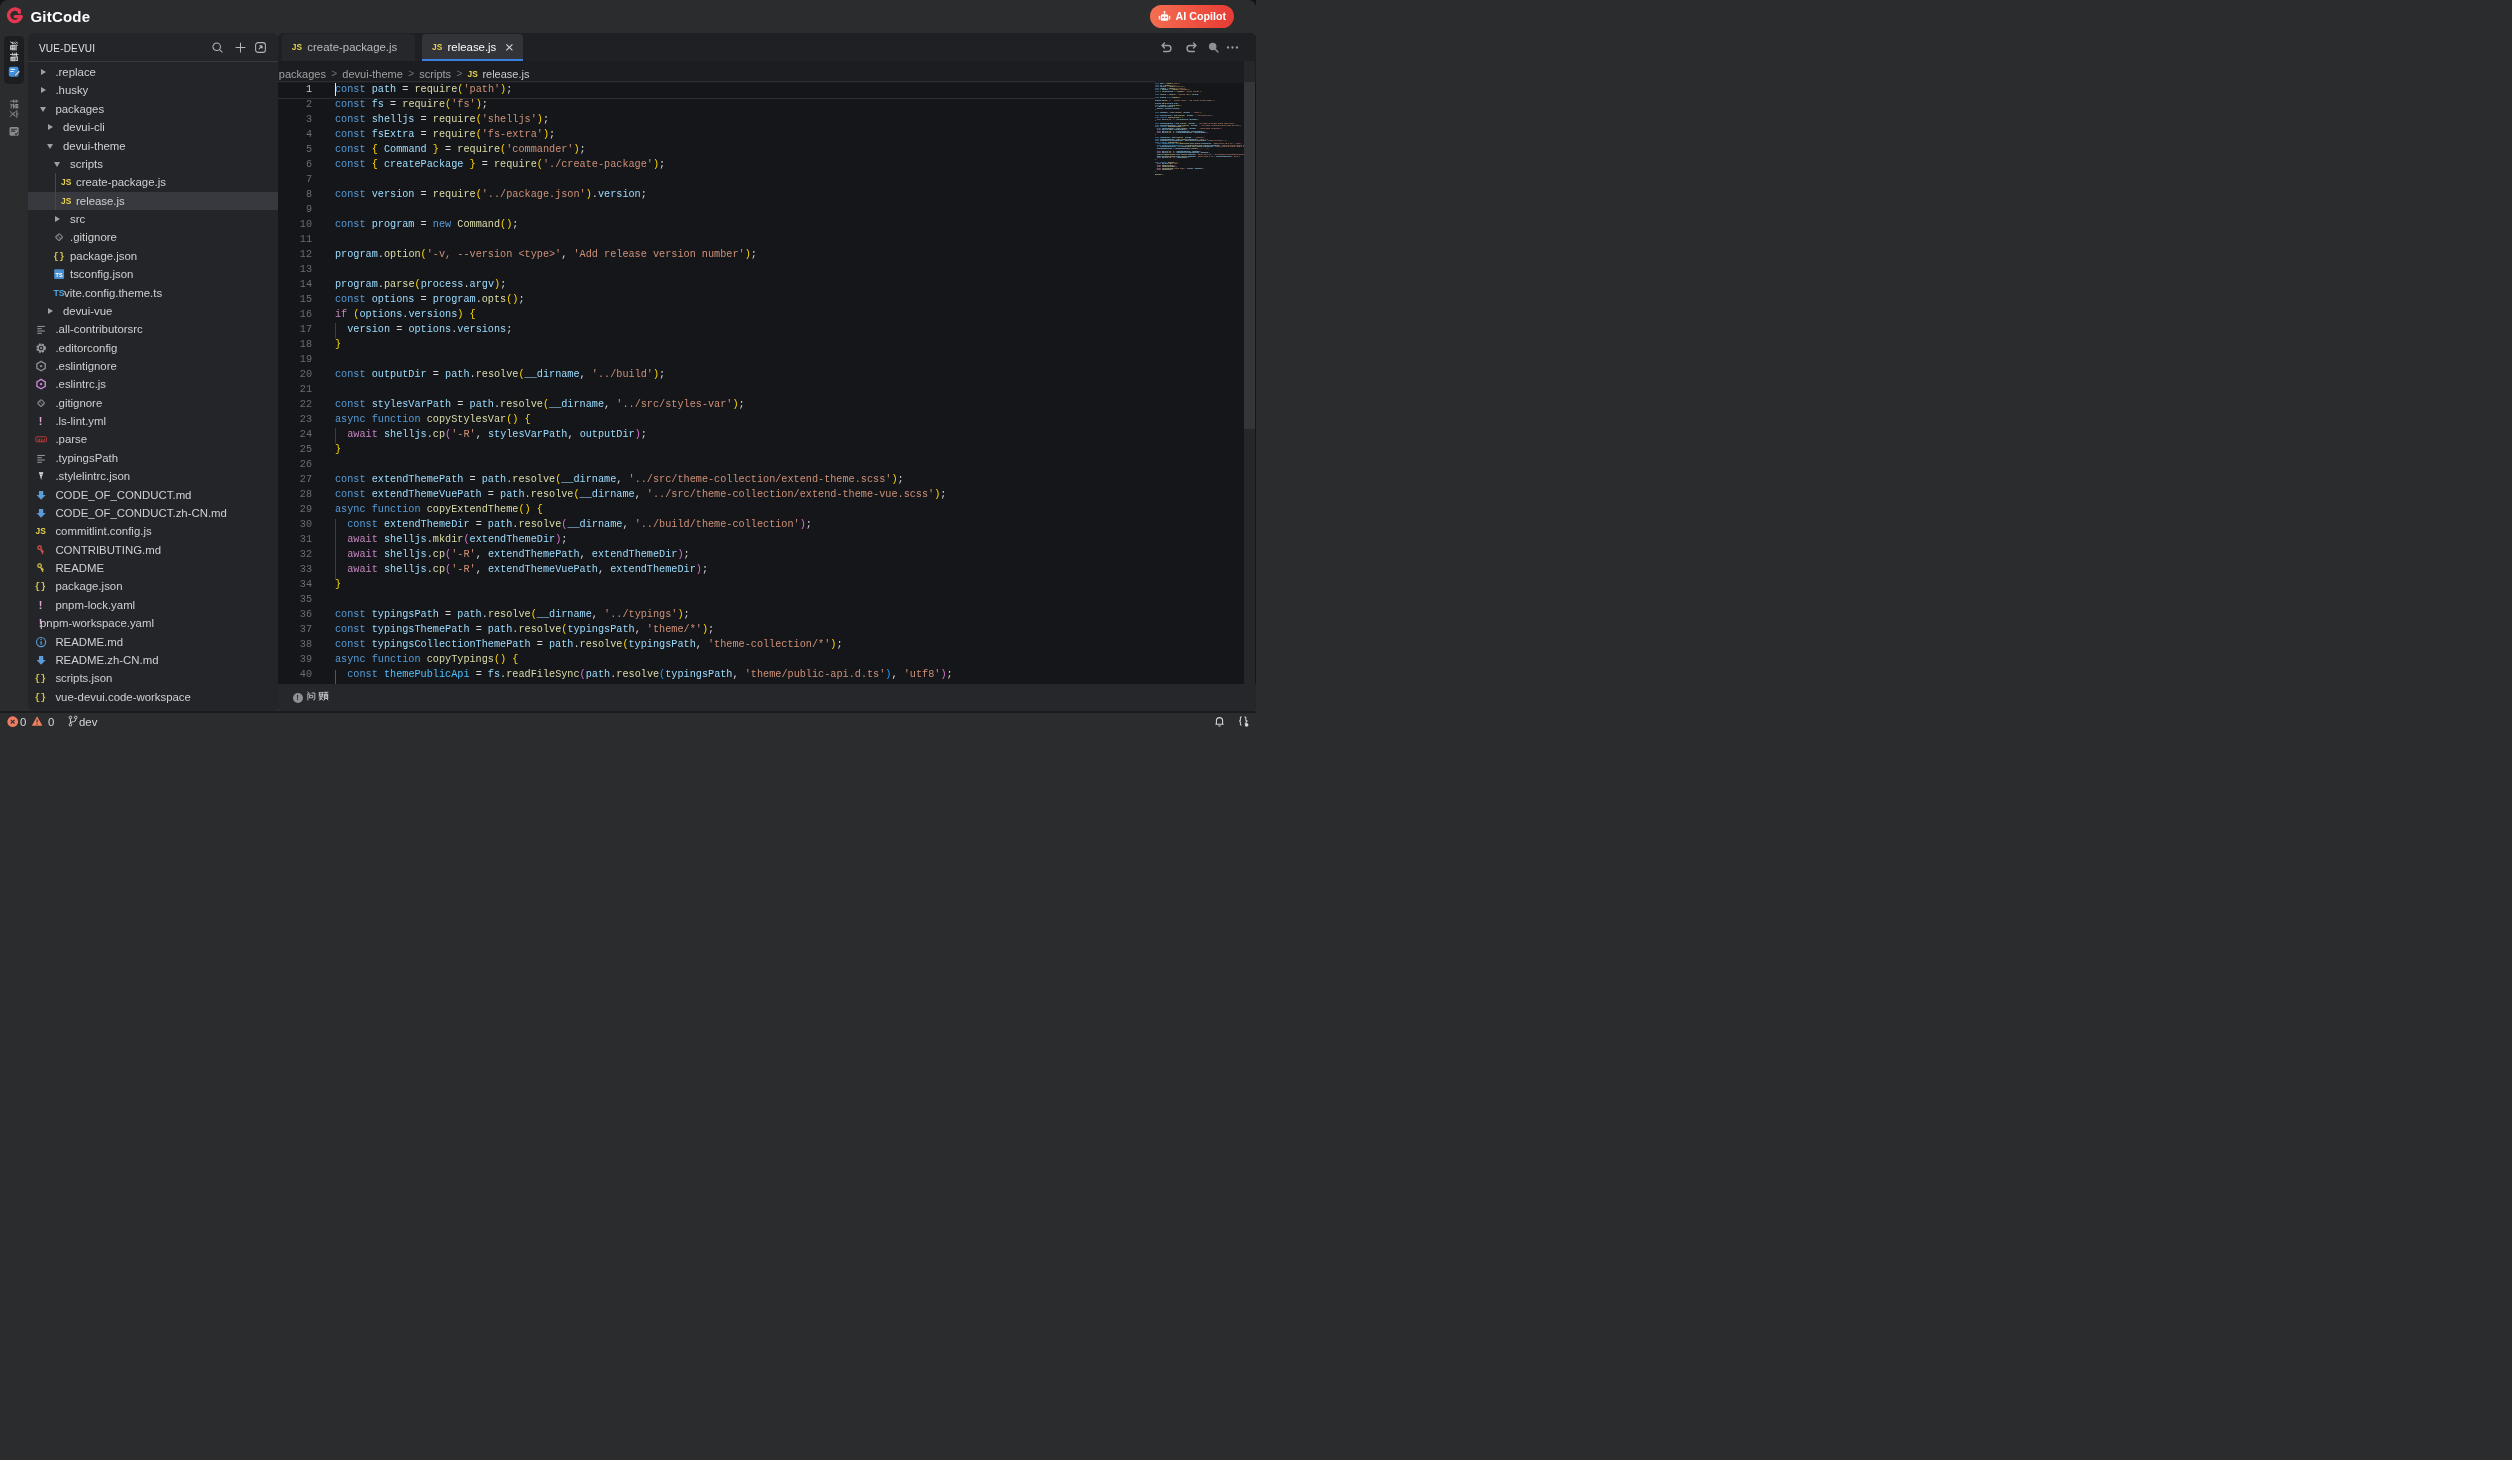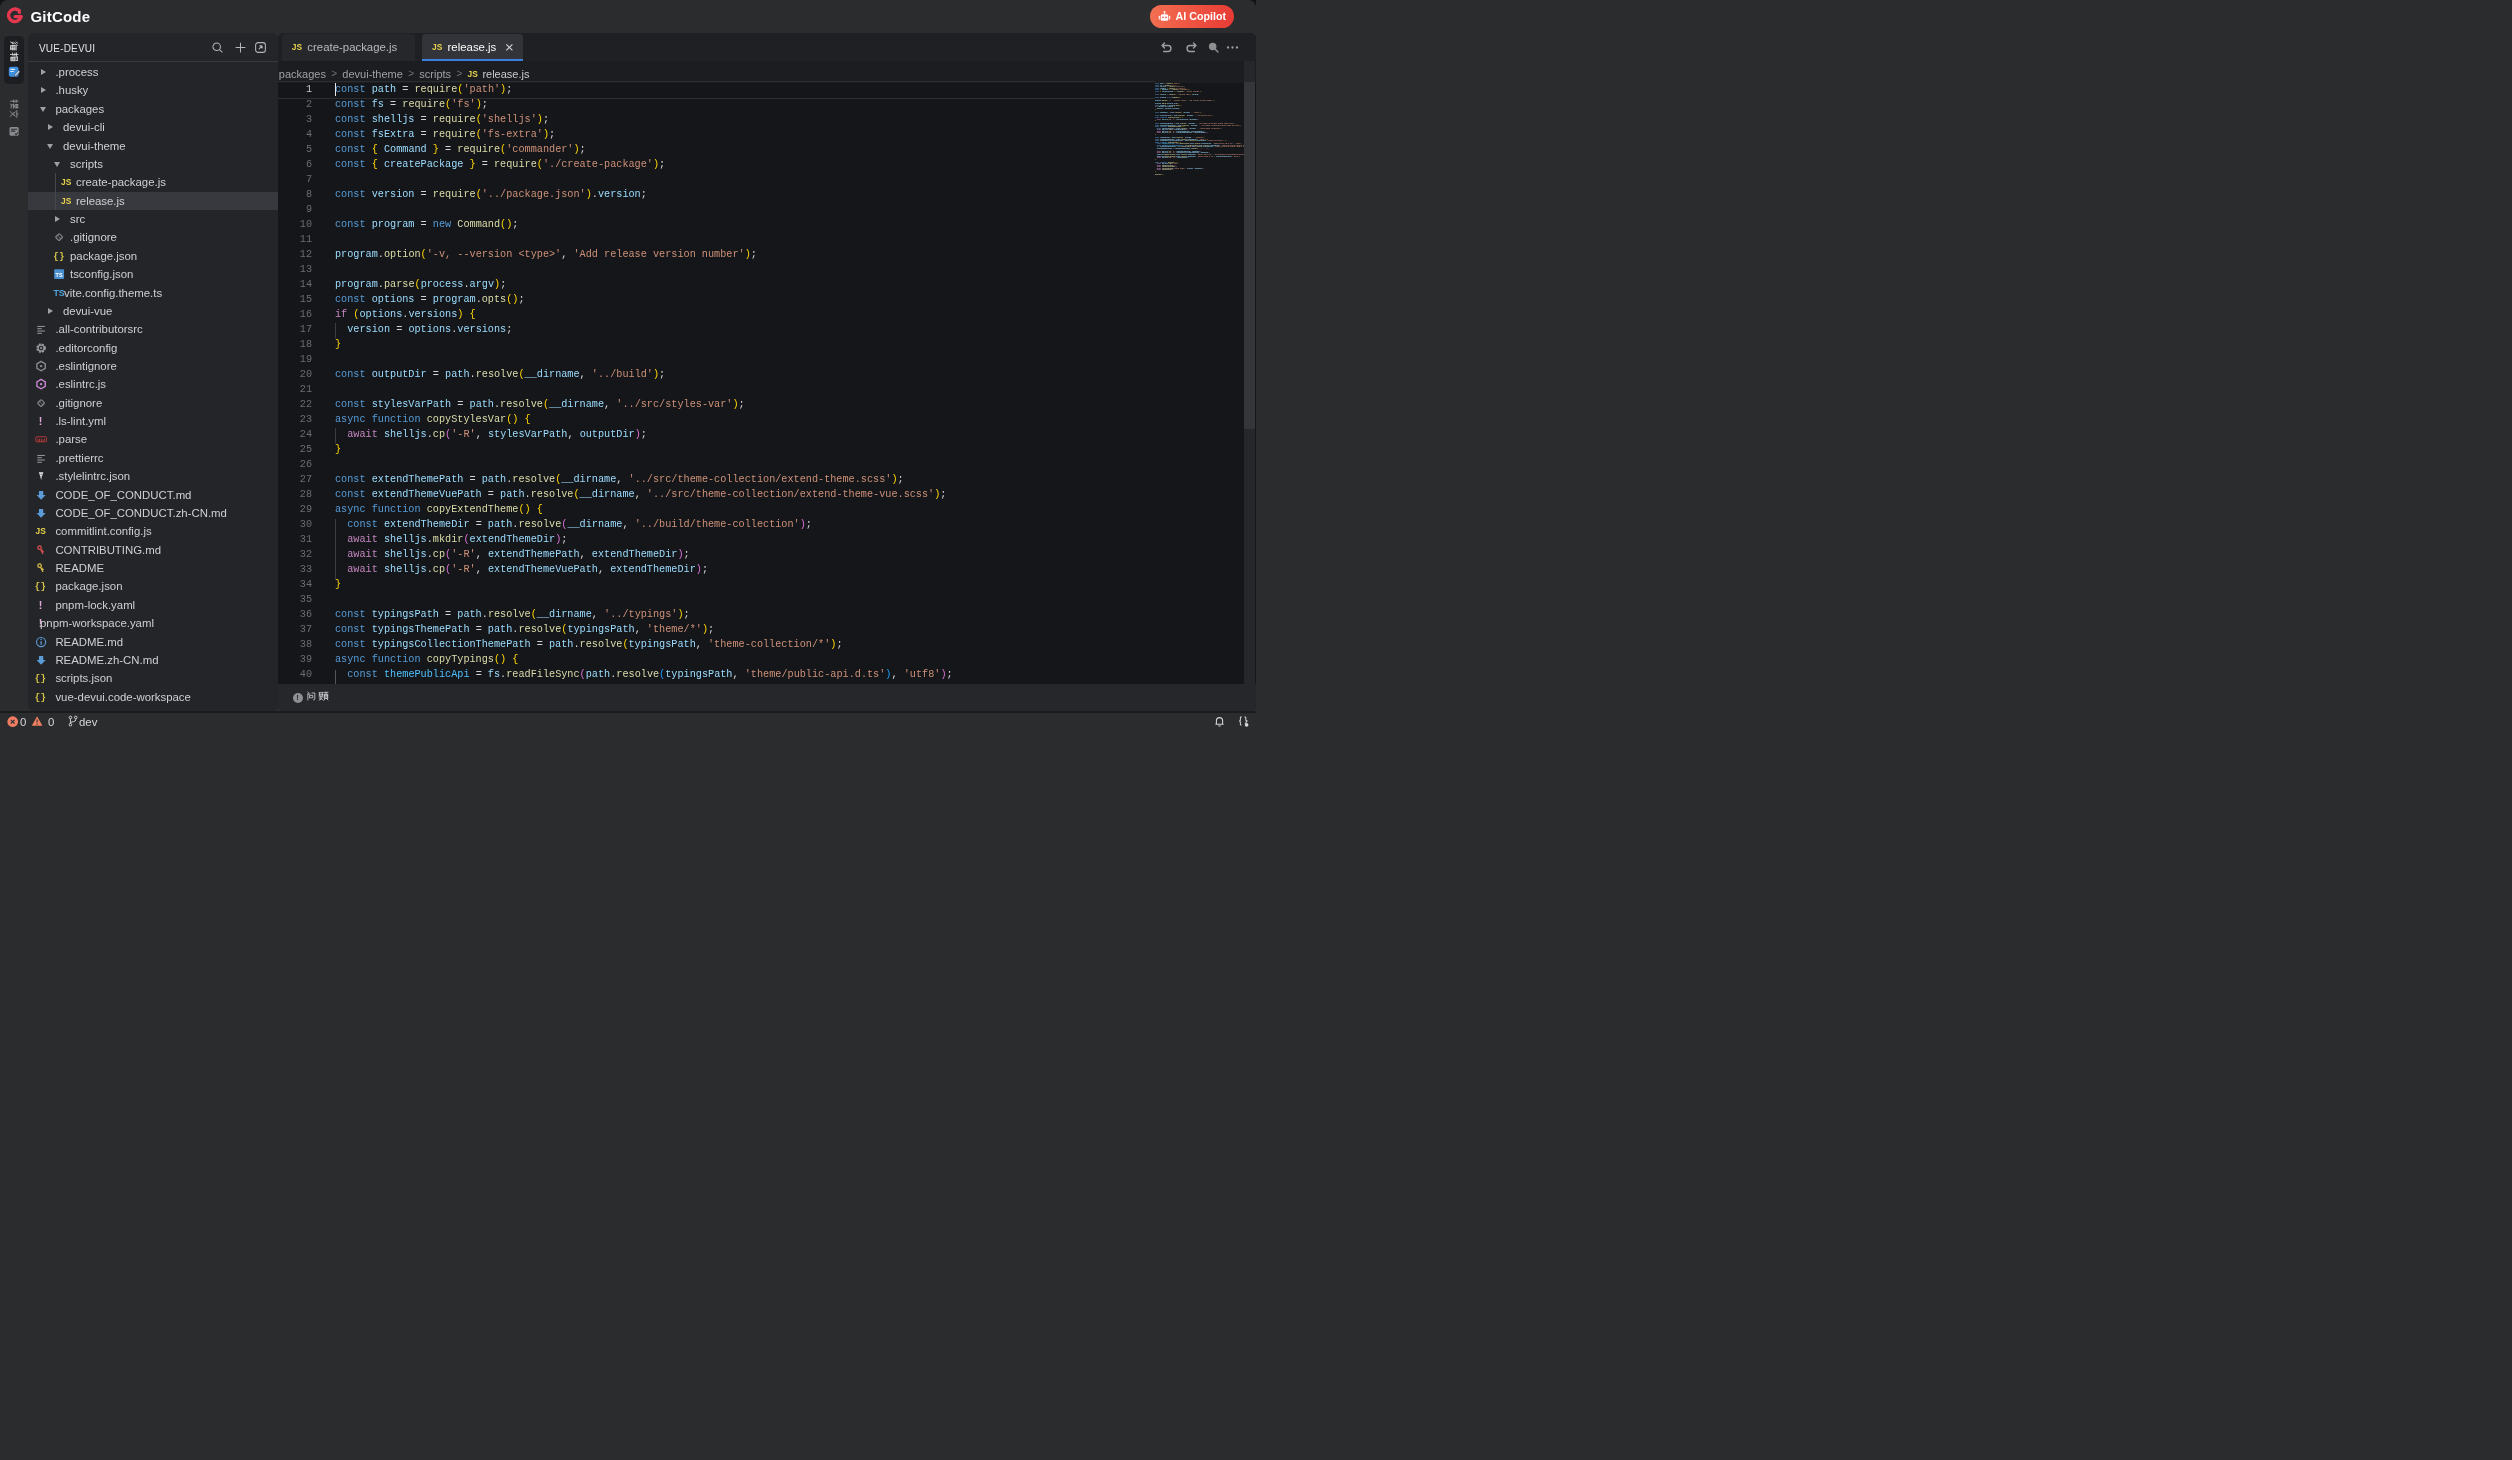--- a/index.html
+++ b/index.html
@@ -134,21 +134,21 @@
   <svg class="sb-ico" style="left:206px" width="13" height="13" viewBox="0 0 16 16" fill="none" stroke="#b4b5b7" stroke-width="1.3">
       <path d="M8 2 V14 M2 8 H14"></path>
     </svg>
   <svg class="sb-ico" style="left:226px" width="13" height="13" viewBox="0 0 16 16" fill="none" stroke="#b4b5b7" stroke-width="1.3">
       <rect x="2" y="2" width="12" height="12" rx="3"></rect>
       <path d="M6 10 L10 6 M10 6 H6.8 M10 6 V9.2"></path>
     </svg>
   <div id="sb-sep"></div>
   <div class="row" style="top:30px">
       <span class="arr-c" style="left:13px"></span>
-      <span class="rlab" style="left:27.4px">.process</span>
+      <span class="rlab" style="left:27.4px">.replace</span>
     </div>
 <div class="row" style="top:48px">
       <span class="arr-c" style="left:13px"></span>
       <span class="rlab" style="left:27.4px">.husky</span>
     </div>
 <div class="row" style="top:67px">
       <span class="arr-e" style="left:12.2px"></span>
       <span class="rlab" style="left:27.4px">packages</span>
     </div>
 <div class="row" style="top:85px">
@@ -282,21 +282,21 @@
       <span class="rlab" style="left:27.4px">.parse</span>
     </div>
 <div class="row" style="top:416px">
       <span class="fico" style="left:6.5px">
         <svg width="12.2" height="12.2" viewBox="0 0 16 16">
           <g stroke="#9a9b9d" stroke-width="1.3">
             <path d="M3 4.5 H13 M3 7.5 H9 M3 10.5 H13 M3 13.5 H9"></path>
           </g>
         </svg>
       </span>
-      <span class="rlab" style="left:27.4px">.prettierrc</span>
+      <span class="rlab" style="left:27.4px">.typingsPath</span>
     </div>
 <div class="row" style="top:434px">
       <span class="fico" style="left:6.5px">
         <svg width="12.2" height="12.2" viewBox="0 0 16 16">
           <path d="M5 3 H11 L10 5.5 L8 13 L6 5.5 Z" fill="#e8e9ea"></path>
           <path d="M7.1 5.5 L8 7 L8.9 5.5 L8 4.6 Z" fill="#3a3b3e"></path>
           <circle cx="8" cy="8.6" r="0.7" fill="#3a3b3e"></circle>
           <circle cx="8" cy="10.8" r="0.7" fill="#3a3b3e"></circle>
         </svg>
       </span>

